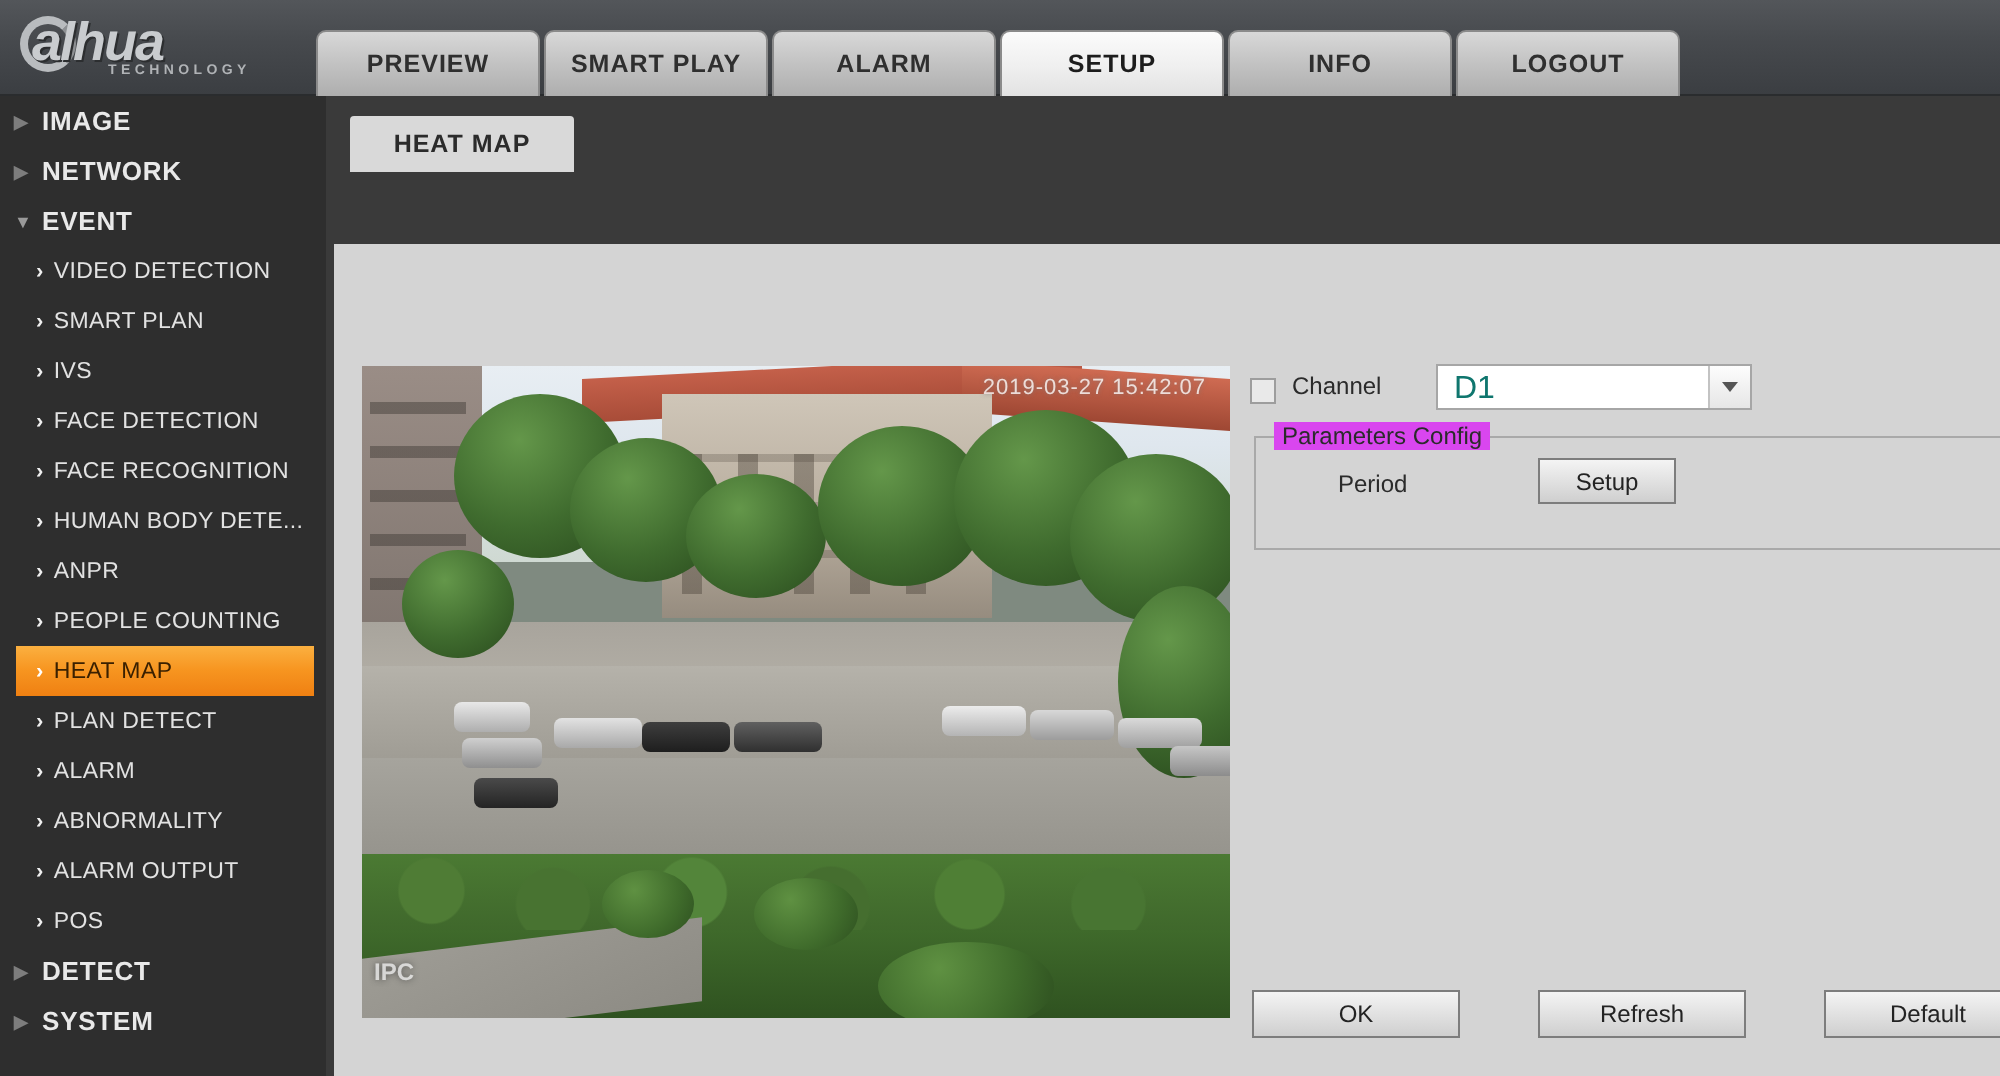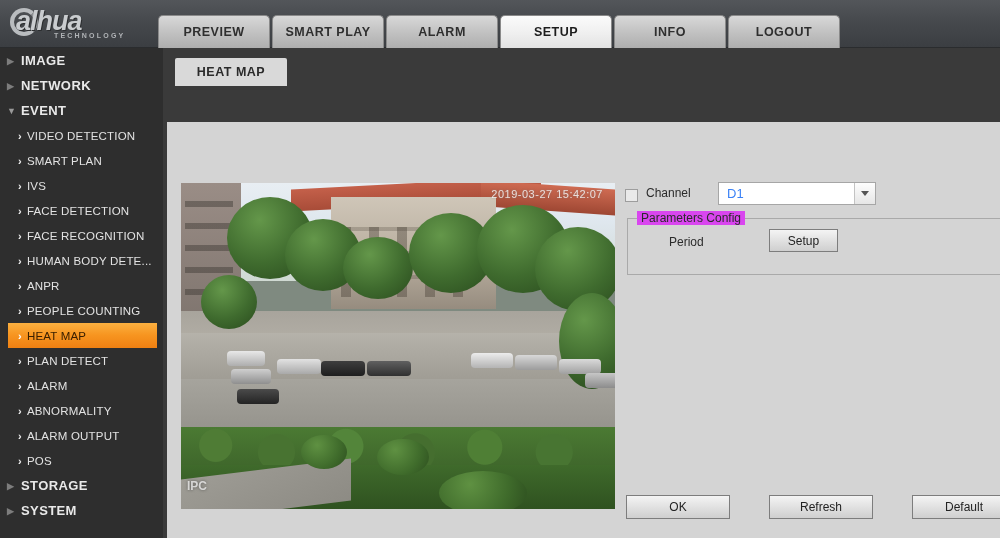--- a/index.html
+++ b/index.html
@@ -211,21 +211,21 @@
   }
   .lbl-channel {
     position: absolute; left: 21px; top: 4px;
     font-size: 12px; color: #2b2b2b;
   }
   .sel-wrap {
     position: absolute; left: 93px; top: 0; width: 158px; height: 23px;
     background: #fff; border: 1px solid #a6a6a6; cursor: pointer;
   }
   .sel-val {
-    position: absolute; left: 8px; top: 3px; font-size: 13px; color: #3b82f6;
+    position: absolute; left: 8px; top: 3px; font-size: 16px; color: #0f766e;
   }
   .sel-btn {
     position: absolute; right: 0; top: 0; width: 21px; height: 21px;
     background: linear-gradient(180deg,#fdfdfd 0%,#e6e6e6 100%);
     border-left: 1px solid #c3c3c3;
     display: flex; align-items: center; justify-content: center;
   }
   .sel-btn i {
     width: 0; height: 0;
     border-left: 4px solid transparent; border-right: 4px solid transparent;
@@ -345,21 +345,21 @@
       <div class="side-item">
         <span class="arw">›</span>
         <span>ALARM OUTPUT</span>
       </div>
       <div class="side-item">
         <span class="arw">›</span>
         <span>POS</span>
       </div>
       <div class="side-group">
         <span class="tri">▶</span>
-        <span>STORAGE</span>
+        <span>DETECT</span>
       </div>
       <div class="side-group">
         <span class="tri">▶</span>
         <span>SYSTEM</span>
       </div>
     </div>
 
   <div class="content">
     <div class="tabstrip">
       <div class="page-tab">HEAT MAP</div>

